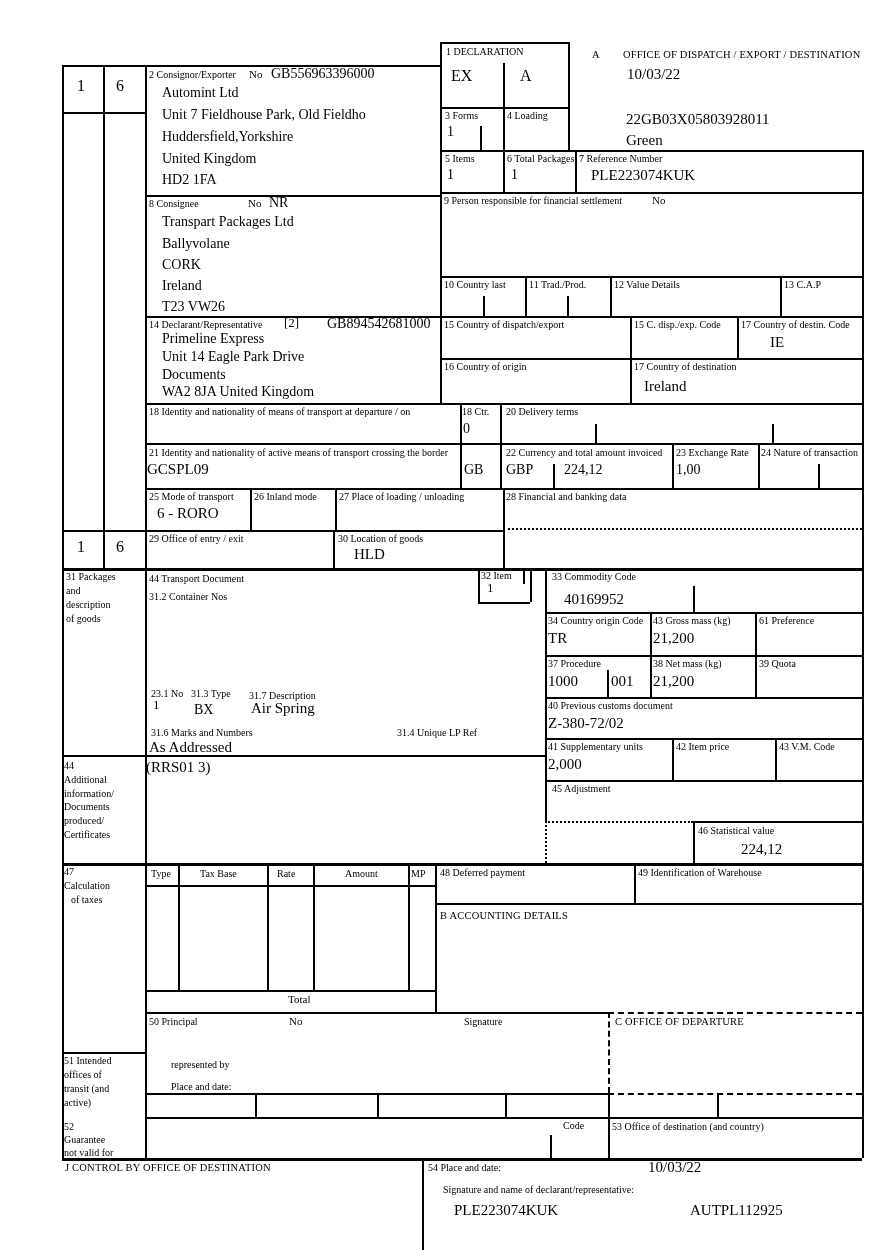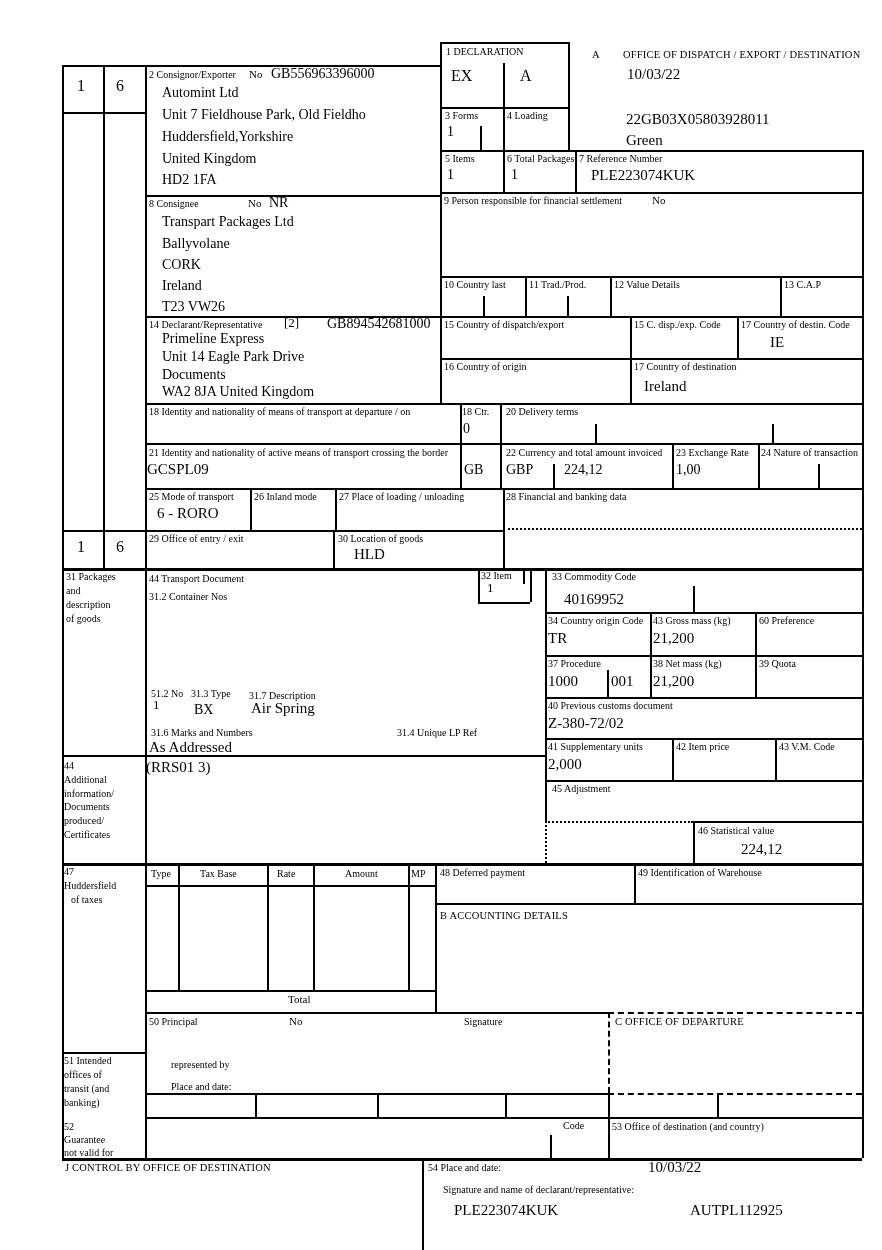--- a/index.html
+++ b/index.html
@@ -213,77 +213,77 @@
   <div class="lbl" style="left:149px;top:591px">31.2 Container Nos</div>
   <div class="lbl" style="left:481px;top:570px">32 Item</div>
   <div class="val v13" style="left:487px;top:581px">1</div>
   <div class="lbl" style="left:552px;top:571px">33 Commodity Code</div>
   <div class="val v15" style="left:564px;top:591px">40169952</div>
 
   <div class="lbl" style="left:548px;top:615px">34 Country origin Code</div>
   <div class="val v15" style="left:548px;top:630px">TR</div>
   <div class="lbl" style="left:653px;top:615px">43 Gross mass (kg)</div>
   <div class="val v15" style="left:653px;top:630px">21,200</div>
-  <div class="lbl" style="left:759px;top:615px">60 Preference</div>
+  <div class="lbl" style="left:759px;top:615px">61 Preference</div>
   <div class="lbl" style="left:548px;top:658px">37 Procedure</div>
   <div class="val v15" style="left:548px;top:673px">1000</div>
   <div class="val v15" style="left:611px;top:673px">001</div>
   <div class="lbl" style="left:653px;top:658px">38 Net mass (kg)</div>
   <div class="val v15" style="left:653px;top:673px">21,200</div>
   <div class="lbl" style="left:759px;top:658px">39 Quota</div>
   <div class="lbl" style="left:548px;top:700px">40 Previous customs document</div>
   <div class="val v15" style="left:548px;top:715px">Z-380-72/02</div>
   <div class="lbl" style="left:548px;top:741px">41 Supplementary units</div>
   <div class="val v15" style="left:548px;top:756px">2,000</div>
   <div class="lbl" style="left:676px;top:741px">42 Item price</div>
   <div class="lbl" style="left:779px;top:741px">43 V.M. Code</div>
   <div class="lbl" style="left:552px;top:783px">45 Adjustment</div>
 
-  <div class="lbl" style="left:151px;top:688px">51.2 No</div>
+  <div class="lbl" style="left:151px;top:688px">23.1 No</div>
   <div class="val v13" style="left:153px;top:698px">1</div>
   <div class="lbl" style="left:191px;top:688px">31.3 Type</div>
   <div class="val" style="left:194px;top:702px">BX</div>
   <div class="lbl" style="left:249px;top:690px">31.7 Description</div>
   <div class="val v15" style="left:251px;top:700px">Air Spring</div>
   <div class="lbl" style="left:151px;top:727px">31.6 Marks and Numbers</div>
   <div class="val v15" style="left:149px;top:739px">As Addressed</div>
   <div class="lbl" style="left:397px;top:727px">31.4 Unique LP Ref</div>
 
   <div class="lbl" style="left:64px;top:760px">44</div>
   <div class="lbl" style="left:64px;top:774px">Additional</div>
   <div class="lbl" style="left:64px;top:788px">information/</div>
   <div class="lbl" style="left:64px;top:801px">Documents</div>
   <div class="lbl" style="left:64px;top:815px">produced/</div>
   <div class="lbl" style="left:64px;top:829px">Certificates</div>
   <div class="val v15" style="left:146px;top:759px">(RRS01 3)</div>
   <div class="lbl" style="left:698px;top:825px">46 Statistical value</div>
   <div class="val v15" style="left:741px;top:841px">224,12</div>
 
   <div class="lbl" style="left:64px;top:866px">47</div>
-  <div class="lbl" style="left:64px;top:880px">Huddersfield</div>
+  <div class="lbl" style="left:64px;top:880px">Calculation</div>
   <div class="lbl" style="left:71px;top:894px">of taxes</div>
   <div class="lbl" style="left:151px;top:868px">Type</div>
   <div class="lbl" style="left:200px;top:868px">Tax Base</div>
   <div class="lbl" style="left:277px;top:868px">Rate</div>
   <div class="lbl" style="left:345px;top:868px">Amount</div>
   <div class="lbl" style="left:411px;top:868px">MP</div>
   <div class="lbl l11" style="left:288px;top:993px">Total</div>
   <div class="lbl" style="left:440px;top:867px">48 Deferred payment</div>
   <div class="lbl" style="left:638px;top:867px">49 Identification of Warehouse</div>
   <div class="sec" style="left:440px;top:910px">B ACCOUNTING DETAILS</div>
 
   <div class="lbl" style="left:149px;top:1016px">50 Principal</div>
   <div class="lbl l11" style="left:289px;top:1015px">No</div>
   <div class="lbl" style="left:464px;top:1016px">Signature</div>
   <div class="lbl" style="left:171px;top:1059px">represented by</div>
   <div class="lbl" style="left:171px;top:1081px">Place and date:</div>
   <div class="lbl" style="left:64px;top:1055px">51 Intended</div>
   <div class="lbl" style="left:64px;top:1069px">offices of</div>
   <div class="lbl" style="left:64px;top:1083px">transit (and</div>
-  <div class="lbl" style="left:64px;top:1097px">banking)</div>
+  <div class="lbl" style="left:64px;top:1097px">active)</div>
   <div class="sec" style="left:615px;top:1016px">C OFFICE OF DEPARTURE</div>
 
   <div class="lbl" style="left:64px;top:1121px">52</div>
   <div class="lbl" style="left:64px;top:1134px">Guarantee</div>
   <div class="lbl" style="left:64px;top:1147px">not valid for</div>
   <div class="lbl" style="left:563px;top:1120px">Code</div>
   <div class="lbl" style="left:612px;top:1121px">53 Office of destination (and country)</div>
 
   <div class="sec" style="left:65px;top:1162px">J CONTROL BY OFFICE OF DESTINATION</div>
   <div class="lbl" style="left:428px;top:1162px">54 Place and date:</div>

